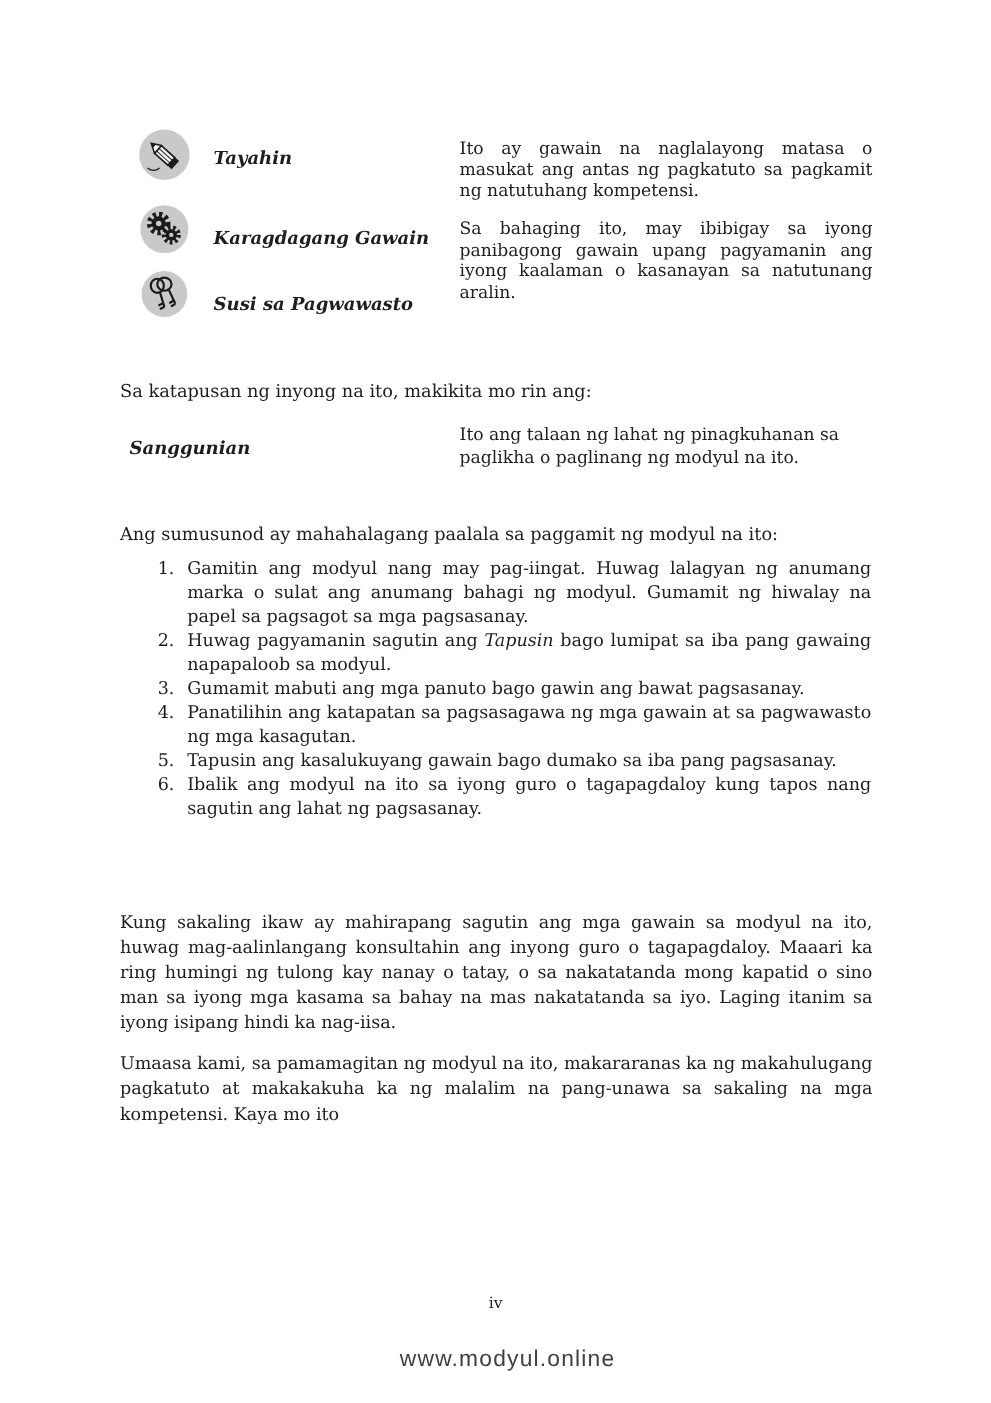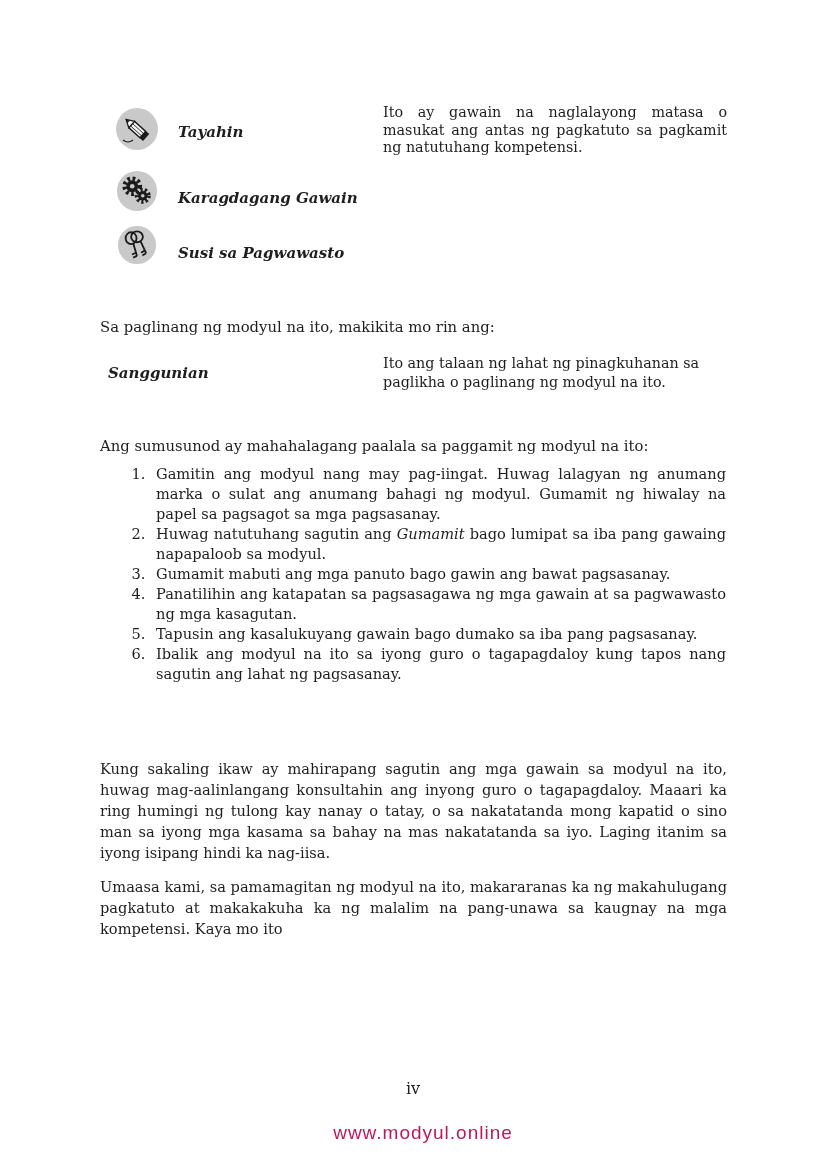--- a/index.html
+++ b/index.html
@@ -23,20 +23,21 @@
     font-weight: bold;
     font-style: italic;
     font-size: 15px;
     white-space: nowrap;
   }
   .legend-desc {
     width: 344px;
     font-size: 14.3px;
     line-height: 17.6px;
     text-align: justify;
+    margin-top: 12px;
   }
 
   .body-line { font-size: 14.8px; line-height: 20px; }
 
   .sang-desc {
     width: 340px;
     font-size: 14.3px;
     line-height: 19px;
     text-align: left;
   }
@@ -55,21 +56,21 @@
     width: 627px;
     font-size: 14.6px;
     line-height: 21px;
     text-align: justify;
     margin-top: 27px;
   }
 
   .page-number {
     width: 826px;
     text-align: center;
-    font-size: 16px;
+    font-size: 13px;
   }
   .watermark {
     width: 826px;
     text-align: center;
     font-family: "Liberation Sans", sans-serif;
     font-size: 19px;
     letter-spacing: 1px;
     font-weight: 400;
   }
 </style>
@@ -102,52 +103,53 @@
         <circle cx="17" cy="17" r="8" fill="none" stroke="#1b1b1b" stroke-width="4.6" stroke-dasharray="2.8 2.6"></circle>
         <circle cx="17" cy="17" r="6.2" fill="#1b1b1b"></circle>
         <circle cx="17" cy="17" r="2.4" fill="#c9c9c9"></circle>
         <circle cx="28" cy="27" r="6.4" fill="none" stroke="#1b1b1b" stroke-width="4" stroke-dasharray="2.3 2.2"></circle>
         <circle cx="28" cy="27" r="5" fill="#1b1b1b"></circle>
         <circle cx="28" cy="27" r="1.9" fill="#c9c9c9"></circle>
       </g>
     </svg>
   </span>
   <div class="abs legend-label" style="left:178px; top:189px;">Karagdagang Gawain</div>
+  <div class="abs legend-desc" style="left:383px; top:171px;">Sa bahaging ito, may ibibigay sa iyong panibagong gawain upang pagyamanin ang iyong kaalaman o kasanayan sa natutunang aralin.</div>
 
   <span class="abs" style="left:117px; top:225px;">
     <svg class="legend-icon" style="width:40px;height:40px;" viewBox="0 0 44 44">
       <circle cx="22" cy="22" r="21" fill="#c9c9c9"></circle>
       <g stroke="#1b1b1b" fill="none" stroke-width="2">
         <ellipse cx="22" cy="13" rx="6.5" ry="6"></ellipse>
         <ellipse cx="15.5" cy="14.5" rx="6" ry="6.5"></ellipse>
         <line x1="26" y1="18" x2="32" y2="31"></line>
         <line x1="30.5" y1="28" x2="26.5" y2="30.5"></line>
         <line x1="32" y1="31" x2="28" y2="33.5"></line>
         <line x1="18" y1="20.5" x2="22" y2="34"></line>
         <line x1="20.8" y1="30.5" x2="16.5" y2="32.5"></line>
         <line x1="22" y1="34" x2="17.8" y2="35.8"></line>
       </g>
     </svg>
   </span>
   <div class="abs legend-label" style="left:178px; top:244px;">Susi sa Pagwawasto</div>
 
-  <div class="abs body-line" style="left:100px; top:317px; width:627px;">Sa paglinang ng modyul na ito, makikita mo rin ang:</div>
+  <div class="abs body-line" style="left:100px; top:317px; width:627px;">Sa katapusan ng inyong na ito, makikita mo rin ang:</div>
   <div class="abs legend-label" style="left:108px; top:364px;">Sanggunian</div>
   <div class="abs body-line" style="left:100px; top:436px; width:627px;">Ang sumusunod ay mahahalagang paalala sa paggamit ng modyul na ito:</div>
 
   <div class="abs sang-desc" style="left:383px; top:354px;">Ito ang talaan ng lahat ng pinagkuhanan sa paglikha o paglinang ng modyul na ito.</div>
 
   <ol class="abs reminders" style="left:123px; top:464px;">
     <li>Gamitin ang modyul nang may pag-iingat. Huwag lalagyan ng anumang marka o sulat ang anumang bahagi ng modyul. Gumamit ng hiwalay na papel sa pagsagot sa mga pagsasanay.</li>
-    <li><span>Huwag natutuhang sagutin ang </span><i>Gumamit</i><span> bago lumipat sa iba pang gawaing napapaloob sa modyul.</span></li>
+    <li><span>Huwag pagyamanin sagutin ang </span><i>Tapusin</i><span> bago lumipat sa iba pang gawaing napapaloob sa modyul.</span></li>
     <li>Gumamit mabuti ang mga panuto bago gawin ang bawat pagsasanay.</li>
     <li>Panatilihin ang katapatan sa pagsasagawa ng mga gawain at sa pagwawasto ng mga kasagutan.</li>
     <li>Tapusin ang kasalukuyang gawain bago dumako sa iba pang pagsasanay.</li>
     <li>Ibalik ang modyul na ito sa iyong guro o tagapagdaloy kung tapos nang sagutin ang lahat ng pagsasanay.</li>
   </ol>
 
   <p class="abs para" style="left:100px; top:731px;">Kung sakaling ikaw ay mahirapang sagutin ang mga gawain sa modyul na ito, huwag mag-aalinlangang konsultahin ang inyong guro o tagapagdaloy. Maaari ka ring humingi ng tulong kay nanay o tatay, o sa nakatatanda mong kapatid o sino man sa iyong mga kasama sa bahay na mas nakatatanda sa iyo. Laging itanim sa iyong isipang hindi ka nag-iisa.</p>
-  <p class="abs para" style="left:100px; top:849px;">Umaasa kami, sa pamamagitan ng modyul na ito, makararanas ka ng makahulugang pagkatuto at makakakuha ka ng malalim na pang-unawa sa kaugnay na mga kompetensi. Kaya mo ito</p>
+  <p class="abs para" style="left:100px; top:849px;">Umaasa kami, sa pamamagitan ng modyul na ito, makararanas ka ng makahulugang pagkatuto at makakakuha ka ng malalim na pang-unawa sa sakaling na mga kompetensi. Kaya mo ito</p>
 
   <div class="abs page-number" style="left:0; top:1079px;">iv</div>
-  <div class="abs watermark" style="left:0; top:1122px; color:#be185d;padding-left:20px;">www.modyul.online</div>
+  <div class="abs watermark" style="left:0; top:1122px; color:#404040;padding-left:20px;">www.modyul.online</div>
 
 </div>
 
 </body></html>

